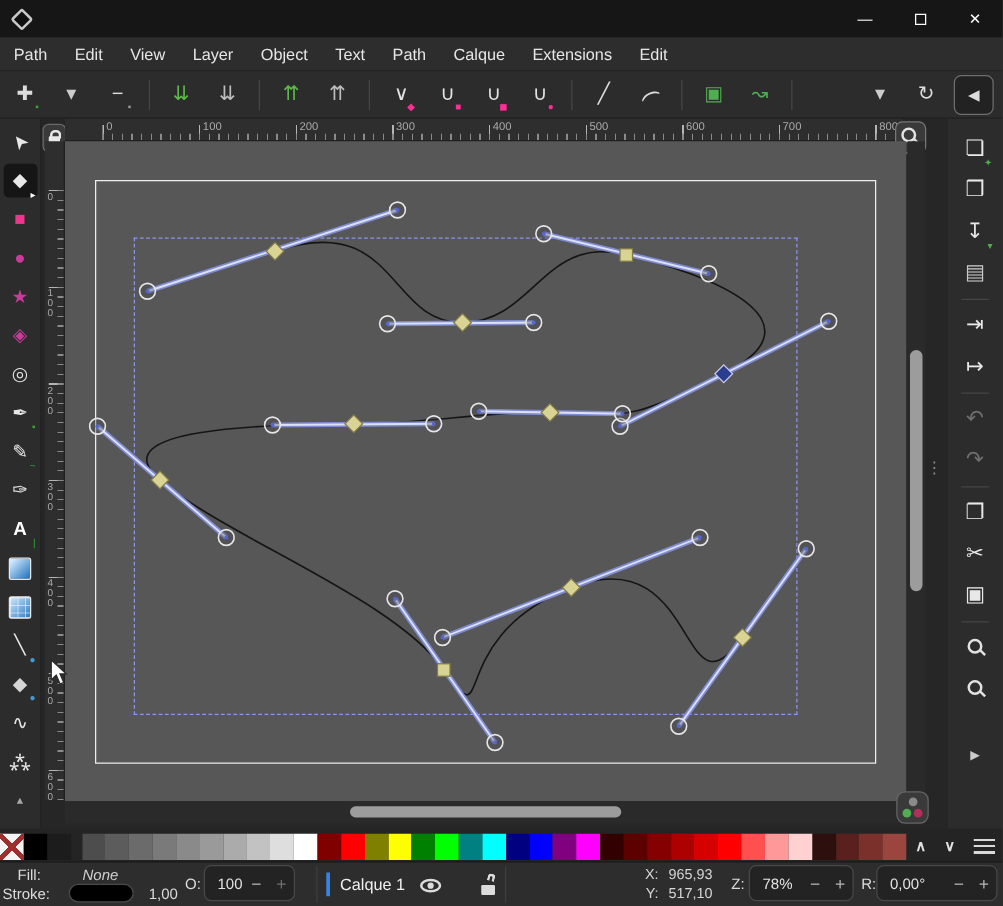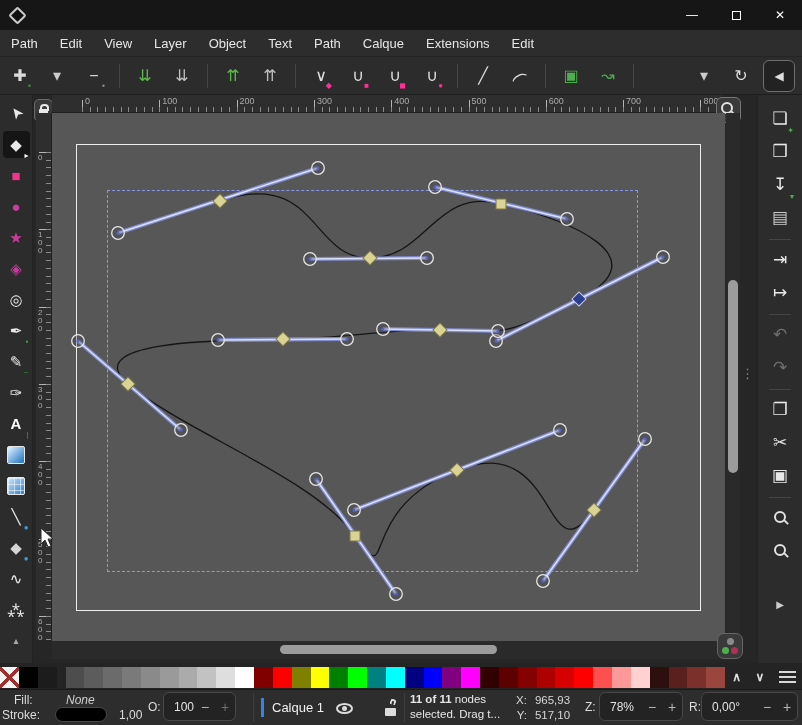--- a/index.html
+++ b/index.html
@@ -511,24 +511,20 @@
   </div>
   <div class="sb-sep" style="left:253px"></div>
   <span id="layer-indicator"></span>
   <span id="layer-name">Calque 1</span>
   <span id="layer-eye"></span>
   <span id="layer-lock">
       <i class="shackle"></i>
       <i class="body"></i>
     </span>
   <div class="sb-sep" style="left:404px"></div>
-  <div id="status-message">
-    <span style="font-weight:bold">11 of 11</span><span> nodes</span><br>
-    <span>selected. Drag t...</span>
-  </div>
   <table id="xy-block" cellspacing="0" cellpadding="0">
     <tbody>
         <tr>
           <td>X:</td>
           <td>965,93</td>
         </tr>
     <tr>
           <td>Y:</td>
           <td>517,10</td>
         </tr>

